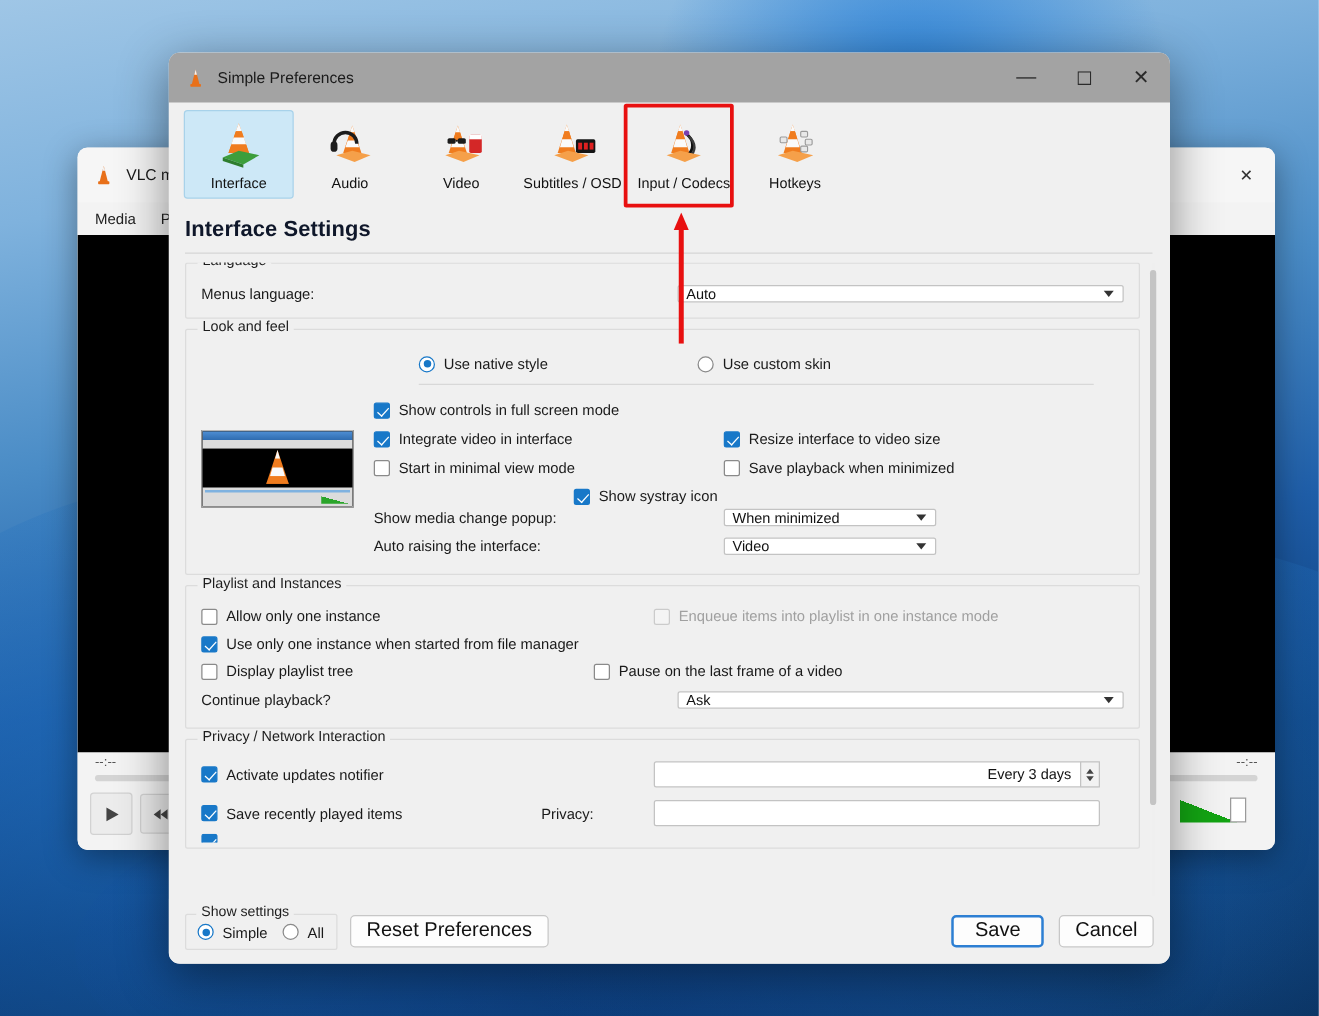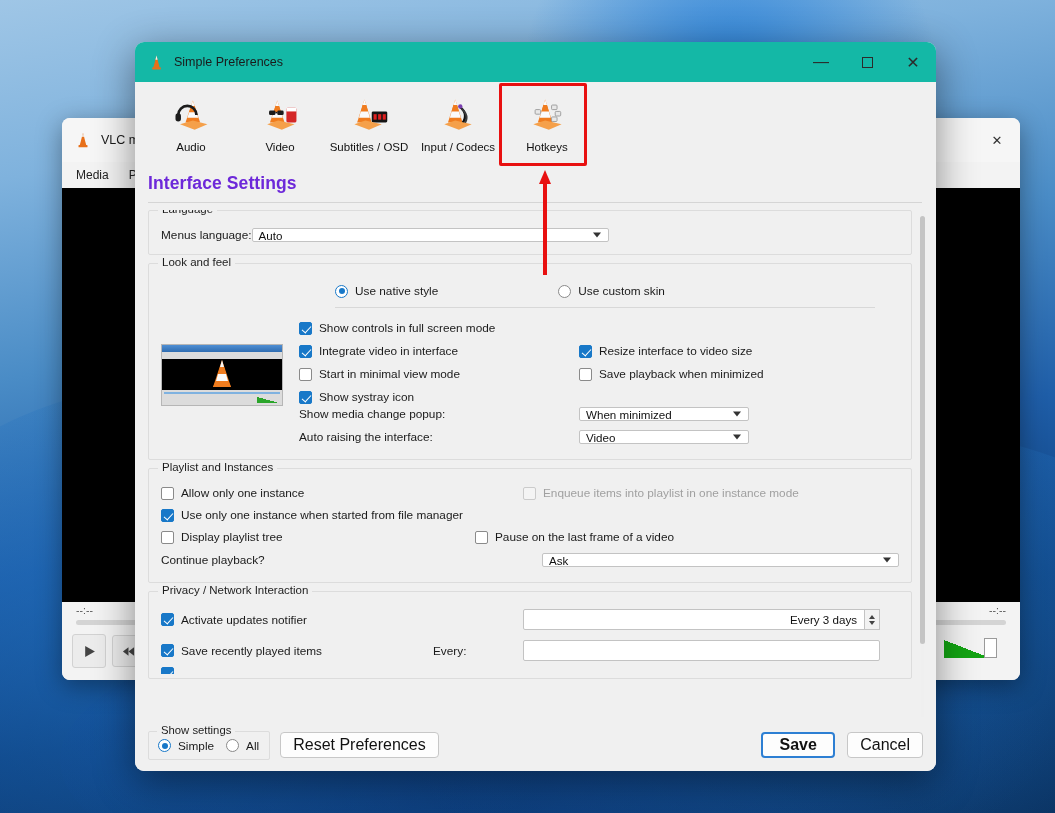--- a/index.html
+++ b/index.html
@@ -83,21 +83,21 @@
   
   .prefs {
     position: absolute; left: 135px; top: 42px; width: 801px; height: 729px;
     background: #f0f0f0;
     border-radius: 9px;
     box-shadow: 0 10px 40px rgba(0,0,0,.45);
     overflow: hidden;
     display: flex; flex-direction: column;
   }
   .p-title {
-    height: 40px; background: #14b8a6; display: flex; align-items: center;
+    height: 40px; background: #a3a3a3; display: flex; align-items: center;
     padding-left: 13px; position: relative; flex: 0 0 auto;
   }
   .p-title .pi { width: 17px; height: 17px; margin-right: 9px; }
   .p-title .pt { font-size: 12.5px; color: #1b1b1b; }
   .p-wctrls { position: absolute; right: 0; top: 0; display: flex; height: 40px; }
   .p-wctrls > div {
     width: 46px; display: flex; align-items: center; justify-content: center;
     color: #2b2b2b;
   }
 
@@ -112,21 +112,21 @@
     border: 1px solid transparent;
   }
   .tb-item.sel { background: #cde8f7; border-color: #a8d2ea; }
   .tb-item .lbl { font-size: 11.5px; color: #111; margin-top: 4px; white-space: nowrap; }
   .tb-icon { width: 44px; height: 42px; }
 
   
   .p-head {
     padding: 10px 14px 0 13px; flex: 0 0 auto;
   }
-  .p-head h1 { margin: 0 0 8px 0; font-size: 17.5px; font-weight: 600; color: #6d28d9; letter-spacing: .1px; }
+  .p-head h1 { margin: 0 0 8px 0; font-size: 17.5px; font-weight: 600; color: #0f172a; letter-spacing: .1px; }
   .p-head .rule { height: 1px; background: #d5d5d5; }
 
   
   .p-body {
     flex: 1 1 auto; position: relative; overflow: hidden;
     padding: 7px 13px 0 13px;
   }
   .p-scrollarea { position: absolute; left: 13px; right: 24px; top: 7px; bottom: 0; overflow: hidden; }
 
   .group {
@@ -306,20 +306,32 @@
         <svg width="11" height="11" viewBox="0 0 11 11">
           <rect x="0.5" y="0.5" width="10" height="10" fill="none" stroke="#2b2b2b"></rect>
         </svg>
       </div>
       <div class="cl">✕</div>
     </div>
   </div>
 
   <div class="p-toolbar">
 
+    <div class="tb-item sel">
+      <svg class="tb-icon" viewBox="0 0 48 46">
+        <polygon points="24,4 33,30 15,30" fill="#f07c1e"></polygon>
+        <polygon points="24,4 26.6,11 21.4,11" fill="#fafafa"></polygon>
+        <polygon points="21.4,11 26.6,11 28.5,16.5 19.5,16.5" fill="#f07c1e"></polygon>
+        <polygon points="19.5,16.5 28.5,16.5 30.5,22.5 17.5,22.5" fill="#fafafa"></polygon>
+        <polygon points="17.5,22.5 30.5,22.5 33,30 15,30" fill="#f07c1e"></polygon>
+        <polygon points="10,34 24,28 42,32 28,40" fill="#3c9e3c"></polygon>
+        <polygon points="10,34 28,40 28,43 10,37" fill="#2e7d2e"></polygon>
+      </svg>
+      <span class="lbl">Interface</span>
+    </div>
 
     <div class="tb-item">
       <svg class="tb-icon" viewBox="0 0 48 46">
         <polygon points="26,6 34,30 18,30" fill="#f07c1e"></polygon>
         <polygon points="26,6 28,12 24,12" fill="#fafafa"></polygon>
         <polygon points="24,12 28,12 30,19 22,19" fill="#f07c1e"></polygon>
         <polygon points="22,19 30,19 32,25 20,25" fill="#fafafa"></polygon>
         <path d="M10,22 a10,10 0 0,1 20,0" fill="none" stroke="#1c1c1c" stroke-width="3"></path>
         <rect x="7" y="20" width="6" height="9" rx="3" fill="#1c1c1c"></rect>
         <polygon points="12,32 26,28 42,32 28,38" fill="#f5a04a"></polygon>
@@ -391,21 +403,21 @@
   <div class="p-head">
     <h1>Interface Settings</h1>
     <div class="rule"></div>
   </div>
 
   <div class="p-body">
     <div class="p-scrollarea">
 
       <div class="group">
         <span class="gtitle">Language</span>
-        <div class="row" style="justify-content:flex-start;">
+        <div class="row" style="justify-content:space-between;">
           <span class="lbltxt">Menus language:</span>
           <div class="combo" style="width:357px;">
             <span>Auto</span>
             <i class="arw"></i>
           </div>
         </div>
       </div>
 
       <div class="group" style="padding-bottom:12px;">
         <span class="gtitle">Look and feel</span>
@@ -463,21 +475,21 @@
             <div class="row" style="margin-bottom:9px;">
               <div class="cb-wrap" style="width:280px;">
                 <span class="cb"></span>
                 <span class="lbltxt">Start in minimal view mode</span>
               </div>
               <div class="cb-wrap">
                 <span class="cb"></span>
                 <span class="lbltxt">Save playback when minimized</span>
               </div>
             </div>
-            <div class="row" style="margin-bottom:0;">
+            <div class="row" style="margin-bottom:0;justify-content:center;">
               <div class="cb-wrap" style="width:280px;">
                 <span class="cb on"></span>
                 <span class="lbltxt">Show systray icon</span>
               </div>
             </div>
             <div class="row" style="margin-bottom:9px;">
               <span class="lbltxt" style="width:280px;">Show media change popup:</span>
               <div class="combo" style="width:170px;">
                 <span>When minimized</span>
                 <i class="arw"></i>
@@ -550,21 +562,21 @@
               <i class="dn"></i>
             </span>
           </div>
         </div>
 
         <div class="row" style="margin-bottom:6px;">
           <div class="cb-wrap" style="width:272px;">
             <span class="cb on"></span>
             <span class="lbltxt">Save recently played items</span>
           </div>
-          <span class="lbltxt" style="width:90px;">Every:</span>
+          <span class="lbltxt" style="width:90px;">Privacy:</span>
           <div class="txtin" style="width:357px;">
             <span></span>
           </div>
         </div>
 
         <div class="clip-row">
           <div class="cb-wrap">
             <span class="cb on"></span>
           </div>
         </div>
@@ -587,21 +599,21 @@
       </div>
       <div class="rd-wrap">
         <span class="rd"></span>
         <span class="lbltxt">All</span>
       </div>
     </div>
 
     <div class="btn">Reset Preferences</div>
 
     <div class="footer-right">
-      <div class="btn focus" style="min-width:74px;font-weight:bold;">Save</div>
+      <div class="btn focus" style="min-width:74px;">Save</div>
       <div class="btn" style="min-width:74px;">Cancel</div>
     </div>
   </div>
 </div>
 
 <div class="redbox"></div>
 <svg class="redarrow" viewBox="0 0 14 105">
   <polygon points="7,0 13,14 1,14" fill="#e81010"></polygon>
   <rect x="5" y="13" width="4" height="92" fill="#e81010"></rect>
 </svg>

